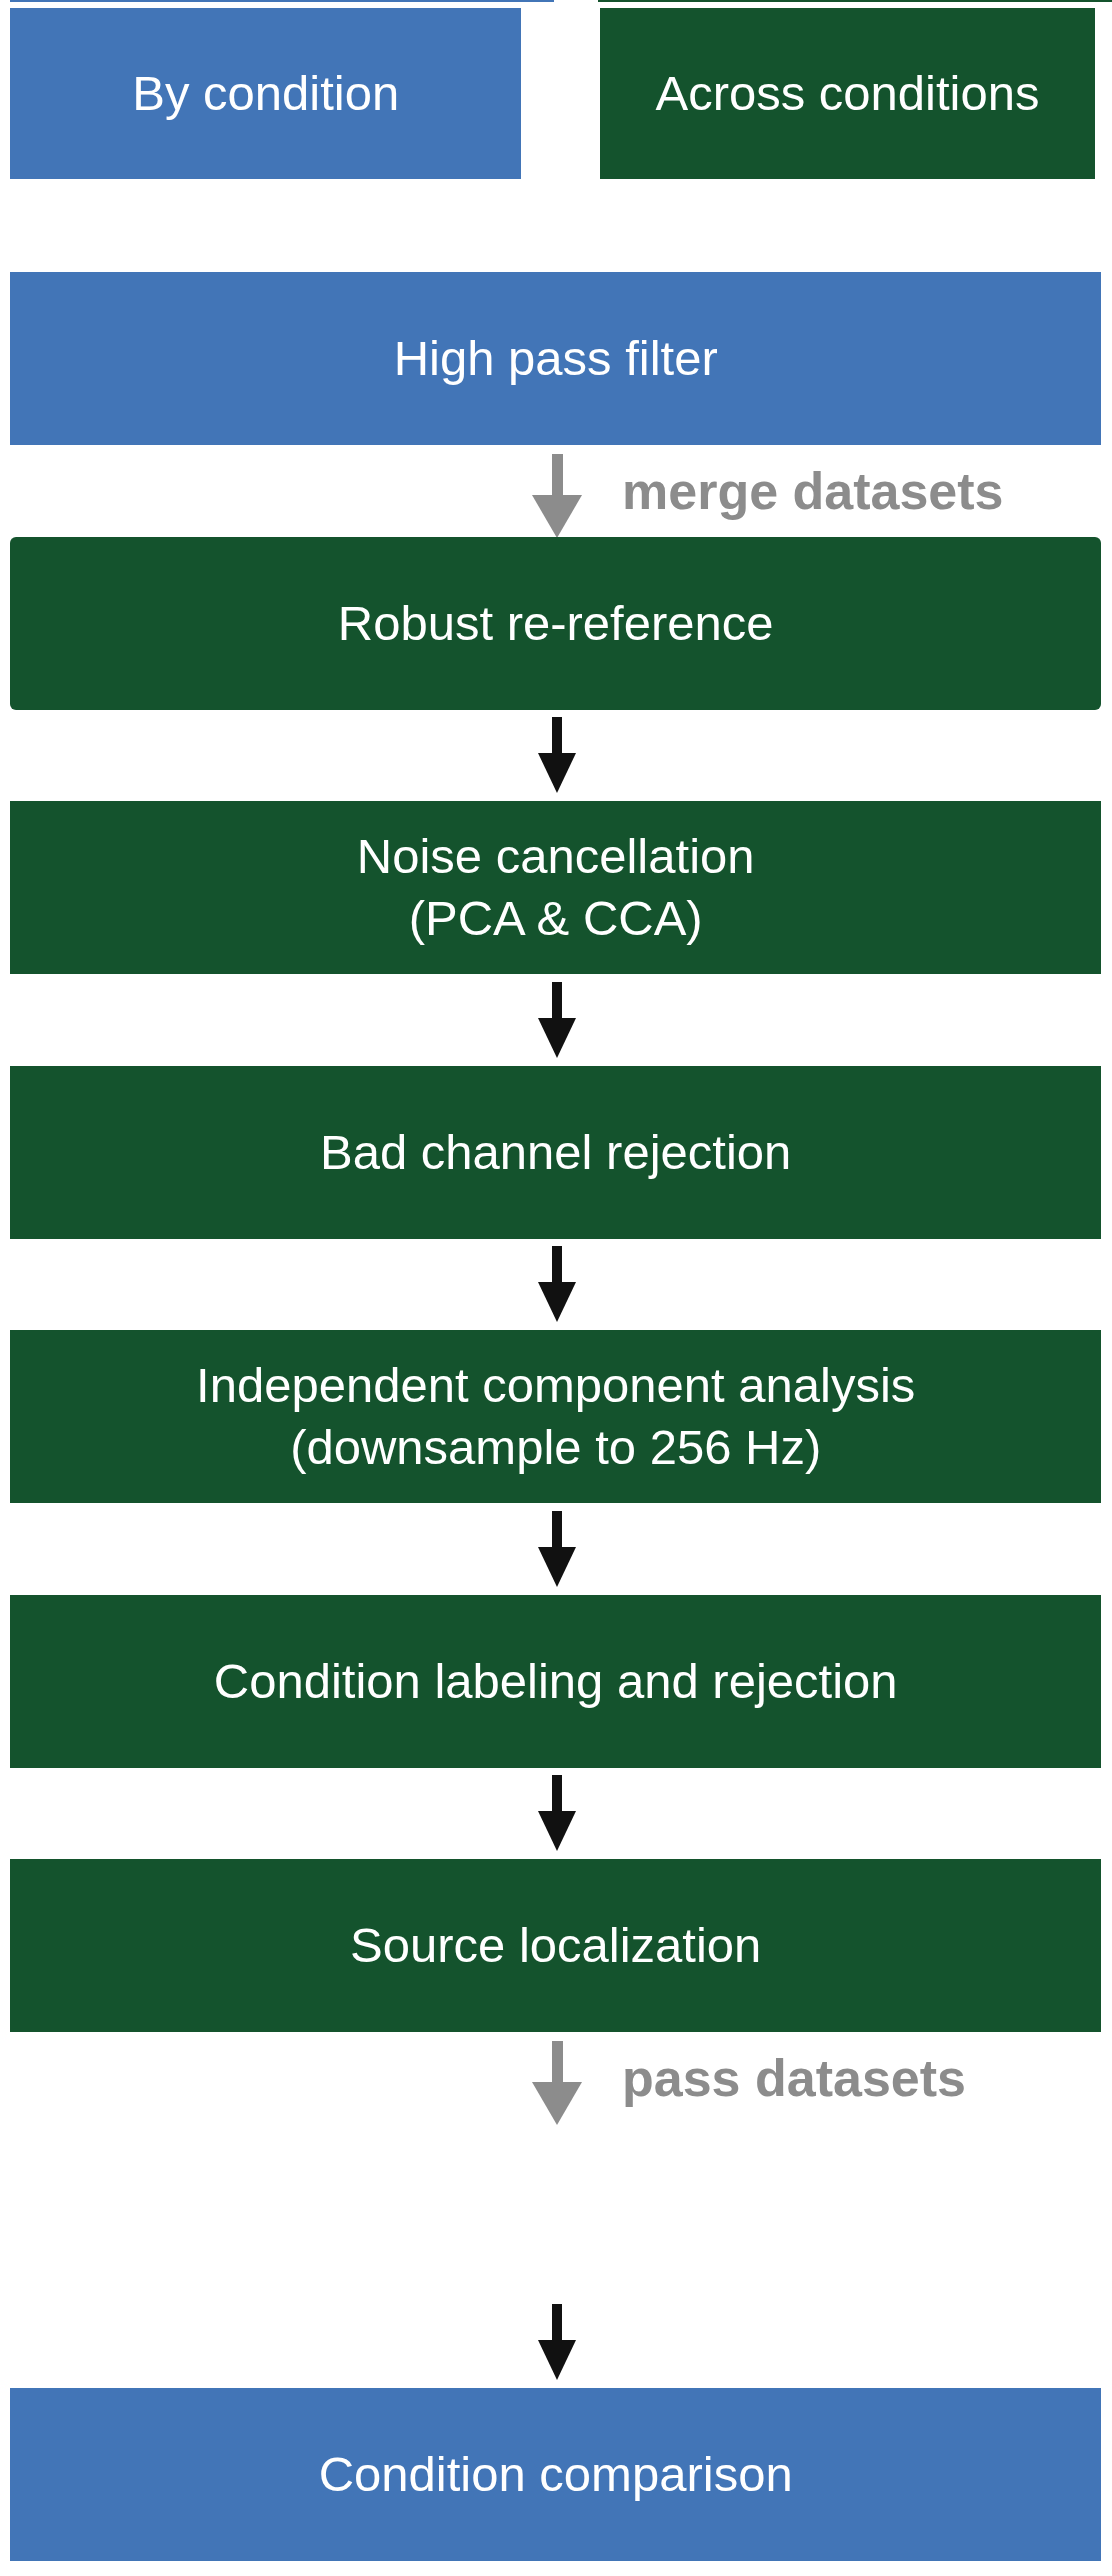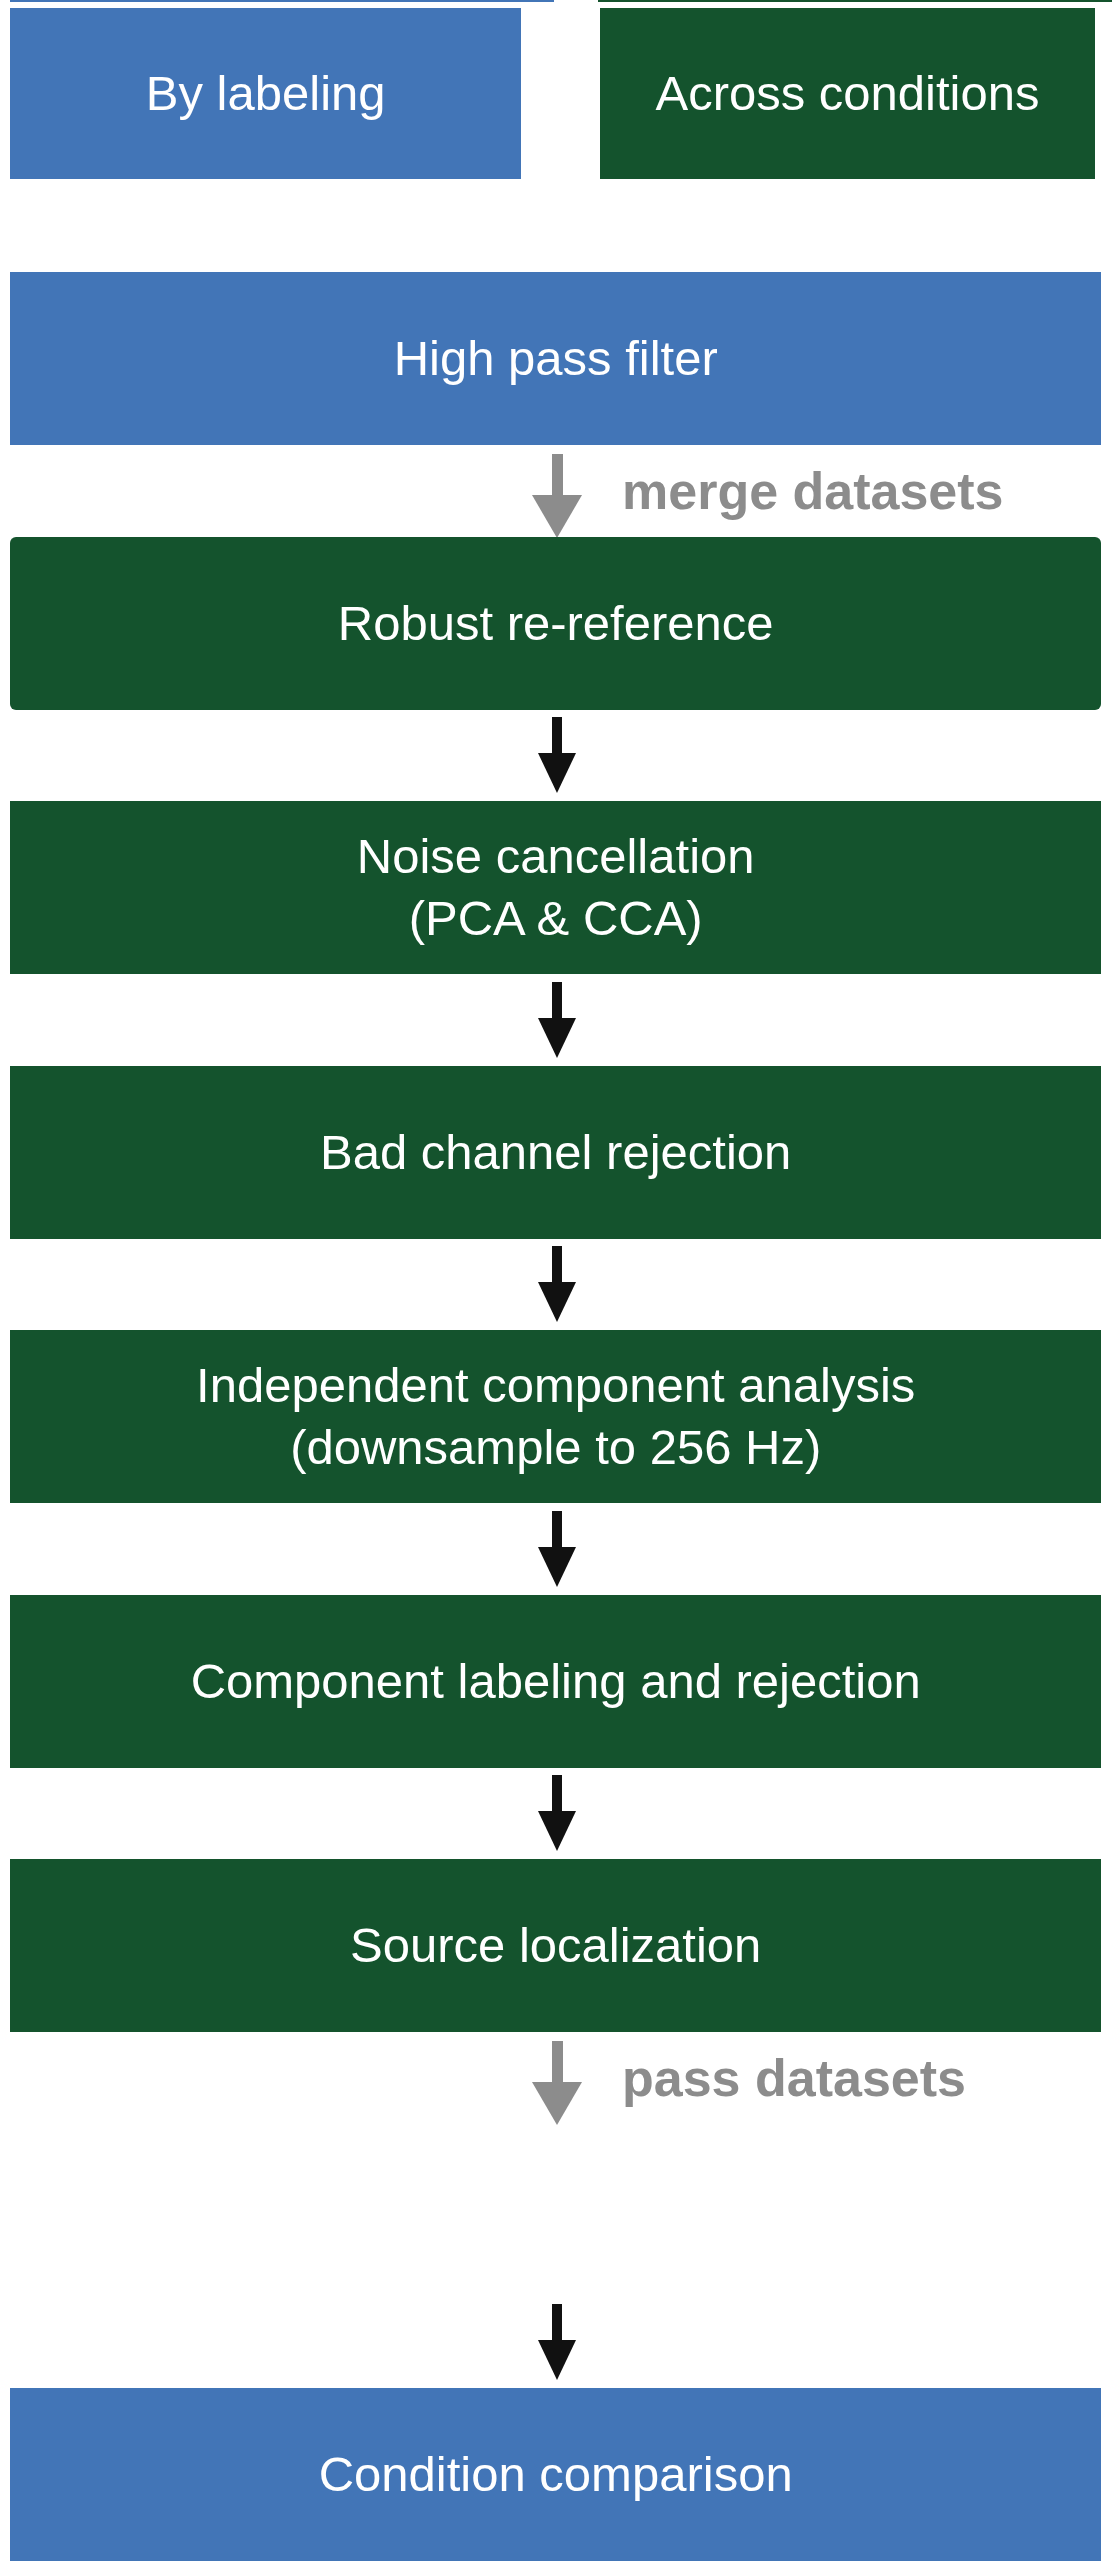--- a/index.html
+++ b/index.html
@@ -90,21 +90,21 @@
 </style>
 </head>
 <body>
 
 <div class="canvas">
 
   <div class="sliver sliver-left blue"></div>
   <div class="sliver sliver-right orange"></div>
 
   <div class="box legend-box blue" style="left:10.2px; width:511px;">
-    <span class="legend-label">By labeling</span>
+    <span class="legend-label">By condition</span>
   </div>
   <div class="box legend-box orange" style="left:600px; width:495px;">
     <span class="legend-label">Across conditions</span>
   </div>
 
   <div class="box step step-0 blue">
     <span class="step-label">High pass filter</span>
   </div>
 
   <div class="arrow gray arrow-c0">
@@ -145,21 +145,21 @@
     <span class="step-label">Independent component analysis
 (downsample to 256 Hz)</span>
   </div>
 
   <div class="arrow arrow-c4">
     <div class="shaft"></div>
     <div class="head"></div>
   </div>
 
   <div class="box step step-5 orange">
-    <span class="step-label">Component labeling and rejection</span>
+    <span class="step-label">Condition labeling and rejection</span>
   </div>
 
   <div class="arrow arrow-c5">
     <div class="shaft"></div>
     <div class="head"></div>
   </div>
 
   <div class="box step step-6 orange">
     <span class="step-label">Source localization</span>
   </div>

